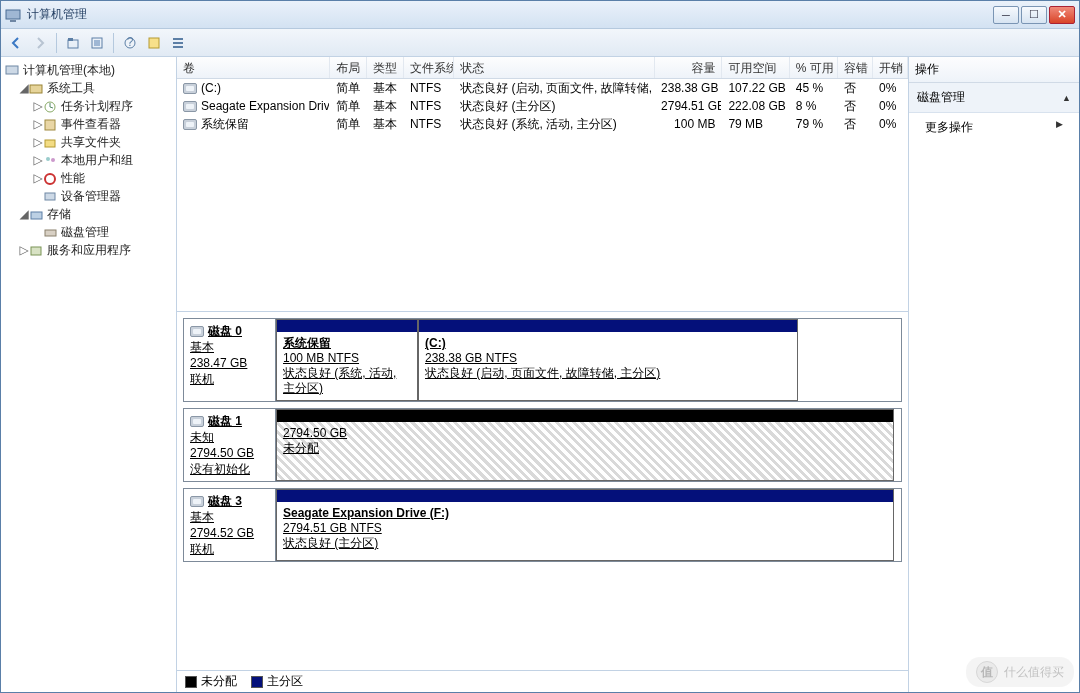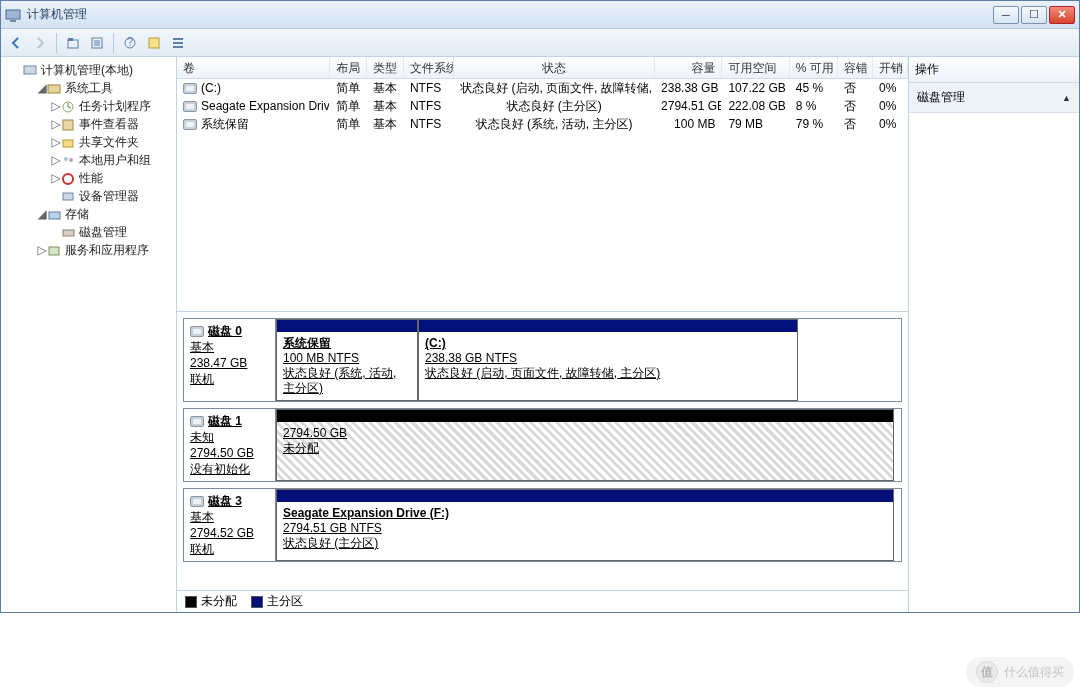--- a/index.html
+++ b/index.html
@@ -1,54 +1,54 @@
 <!DOCTYPE html>
 <html><head>
 <meta charset="utf-8">
 <style>
 * { box-sizing: border-box; margin: 0; padding: 0; font-family: "Microsoft YaHei", "Segoe UI", Tahoma, sans-serif; font-size: 12px; }
 html, body { width: 1080px; height: 693px; overflow: hidden; background: #fff; }
 
 
-.window { width: 1080px; height: 613px; border: 1px solid #5a7fa8; display: flex; flex-direction: column; background: #fff; }
+.window { width: 1080px; height: 693px; border: 1px solid #5a7fa8; display: flex; flex-direction: column; background: #fff; }
 .titlebar { height: 28px; background: linear-gradient(#eaf1fa, #d3e2f2); display: flex; align-items: center; padding: 0 4px; border-bottom: 1px solid #b5c9de; }
 .titlebar .app-icon { width: 16px; height: 16px; margin-right: 6px; }
 .titlebar .title { flex: 1; color: #254064; }
 .winbtn { display: inline-flex; align-items: center; justify-content: center; width: 26px; height: 18px; margin-left: 2px; border: 1px solid #7a95b4; border-radius: 2px; background: linear-gradient(#f6f9fd,#d7e4f2); font-size: 11px; color: #334; }
 .winbtn.close { background: linear-gradient(#f08a7a,#d94428); border-color: #a23; color: #fff; font-weight: bold; }
 
 .menubar { height: 22px; background: linear-gradient(#f6f9fd,#e6eef8); border-bottom: 1px solid #c2d2e4; display: flex; align-items: center; padding: 0 4px; }
 .menubar span { padding: 2px 8px; color: #222; }
 
 .toolbar { height: 28px; background: linear-gradient(#f2f6fb,#e1eaf4); border-bottom: 1px solid #c2d2e4; display: flex; align-items: center; padding: 0 4px; gap: 2px; }
 .toolbar .tbtn { width: 22px; height: 22px; display: inline-flex; align-items: center; justify-content: center; border-radius: 2px; }
 .toolbar .sep { width: 1px; height: 20px; background: #b5c9de; margin: 0 3px; }
 
 .client { flex: 1; display: flex; min-height: 0; }
 
 
-.tree { width: 176px; border-right: 1px solid #c2d2e4; padding: 4px 20px; overflow: auto; background: #fff; }
+.tree { width: 176px; border-right: 1px solid #c2d2e4; padding: 4px 2px; overflow: auto; background: #fff; }
 .tree ul { list-style: none; padding-left: 14px; }
 .tree > ul { padding-left: 2px; }
 .tree li { line-height: 18px; white-space: nowrap; color: #222; }
 .tw { display:inline-block; width:10px; text-align:center; color:#666; cursor:default; }
 .nic { display:inline-block; width:16px; height:14px; vertical-align:middle; margin-right:2px; }
 
 
 .middle { flex: 1; display: flex; flex-direction: column; min-width: 0; border-right: 1px solid #c2d2e4; }
 
 
 .vol-wrap { height: 255px; border-bottom: 1px solid #c2d2e4; display:flex; flex-direction:column; }
 .vol-head { display:flex; background: linear-gradient(#fdfdfe,#eef3f9); border-bottom:1px solid #d0dae6; height:22px; }
 .vol-head div, .vol-row div { border-right:1px solid #e2e8f0; padding:3px 6px; overflow:hidden; white-space:nowrap; }
 .vol-head div { color:#333; }
 .vol-body { flex:1; overflow:auto; }
 .vol-row { display:flex; height:18px; line-height:16px; }
 .vol-row div { border-right:1px solid transparent; padding:1px 6px; }
-.c-vol{width:160px;} .c-lay{width:38px;} .c-typ{width:38px;} .c-fs{width:52px;} .c-stat{width:210px;text-align:center;}
+.c-vol{width:160px;} .c-lay{width:38px;} .c-typ{width:38px;} .c-fs{width:52px;} .c-stat{width:210px;}
 .c-cap{width:70px;text-align:right;} .c-free{width:70px;} .c-pct{width:50px;} .c-ft{width:36px;} .c-oh{width:36px;}
 
 .dicon{ display:inline-block; width:14px; height:11px; background:#c8d0da; border:1px solid #8a97a6; border-radius:2px; vertical-align:middle; margin-right:4px; position:relative;}
 .dicon::after{content:"";position:absolute;top:2px;left:2px;width:8px;height:5px;background:#eef3f8;border-radius:1px;}
 
 
 .maps { flex:1; overflow:auto; background:#fff; }
 .disk { display:flex; border:1px solid #7d8a99; margin:6px;text-decoration:underline; }
 .disk .info { width:92px; padding:4px 6px; border-right:1px solid #7d8a99; line-height:16px; }
 .disk .parts { flex:1; display:flex; }
@@ -293,20 +293,21 @@
         <span><span class="sw" style="background:#04107a"></span><span>主分区</span></span>
       </div>
     </div>
 
     <div class="actions">
       <div class="hdr">操作</div>
       <div class="sect">
           <span>磁盘管理</span>
           <span class="tri">▲</span>
         </div>
+      <div class="item"><span>更多操作</span><span style="float:right" class="tri">▶</span></div>
     </div>
 
   </div>
 </div>
 
 <div class="watermark">
   <span class="circ">值</span>
   <span>什么值得买</span>
 </div>
 

